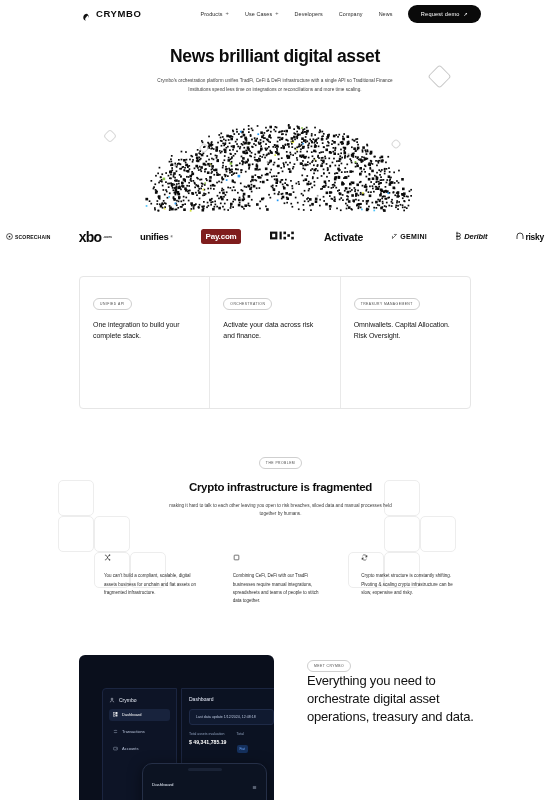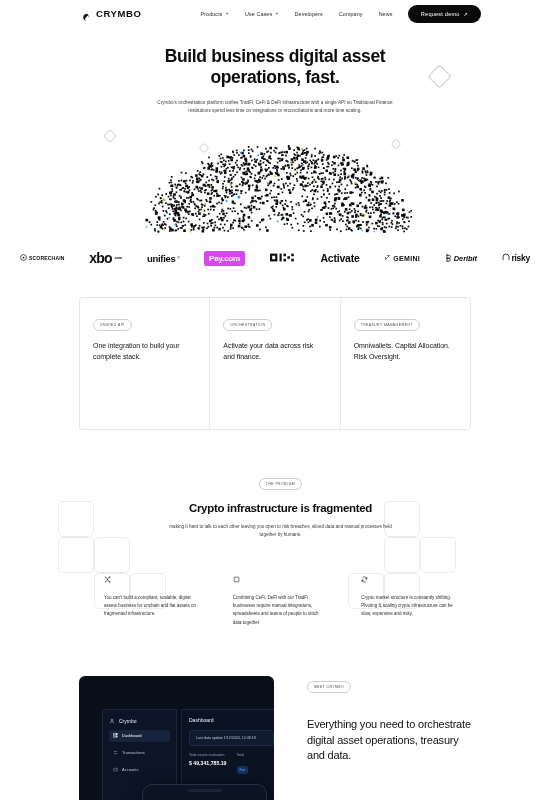--- a/index.html
+++ b/index.html
@@ -67,33 +67,33 @@
   .d3 { left:200px; top:144px; width:8px;  height:8px; }
   .d4 { left:392px; top:140px; width:8px;  height:8px; }
 
   
   .dotwrap { position:relative; height:112px; margin-top:6px; }
   #dotcloud { position:absolute; left:0; top:0; width:550px; height:112px; }
 
   
   .logos {
     display:flex; align-items:center; justify-content:space-between;
-    padding:0 20px; margin-top:14px; height:22px;
+    padding:0 6px; margin-top:14px; height:22px;
   }
   .logo {
     display:flex; align-items:center; gap:2px;
     color:#0c0c0c; font-weight:bold; white-space:nowrap;
   }
   .logo-scorechain { font-size:5px; letter-spacing:0.2px; }
   .logo-xbo { font-size:14px; letter-spacing:-0.8px; }
   .logo-xbo sup { font-size:3.6px; letter-spacing:0; font-weight:bold; vertical-align:super; }
   .logo-wallter { font-size:9.5px; letter-spacing:-0.3px; }
   .logo-wallter sup { font-size:3px; vertical-align:super; }
   .logo-paycom {
-    background:#d946ef; color:#fff; font-size:8px;
+    background:#7f1d1d; color:#fff; font-size:8px;
     padding:3px 5px; border-radius:2.5px; letter-spacing:-0.2px;
   }
   .logo-okx { font-size:13px; letter-spacing:-0.5px; }
   .logo-genesis { font-size:10.5px; letter-spacing:-0.2px; }
   .logo-gemini { font-size:7px; letter-spacing:0.3px; }
   .logo-deribit { font-size:7.5px; letter-spacing:-0.1px;font-style:italic; }
   .logo-kraken { font-size:8.5px; letter-spacing:-0.3px; }
   .glyph { display:inline-block; }
 
   
@@ -190,21 +190,21 @@
   }
   .phone-notch {
     position:absolute; left:50%; top:4px; transform:translateX(-50%);
     width:34px; height:3px; background:#1a2336; border-radius:2px;
   }
   .ph-head { display:flex; align-items:center; justify-content:space-between; }
   .ph-title { color:#eaf0fb; font-size:4.4px; }
 
   .meet-copy { position:absolute; left:307px; top:6px; width:170px; }
   .meet-copy h2 {
-    margin-top:24px; font-size:11px; font-weight:normal;
+    font-size:13px; font-weight:normal;
     line-height:1.42; color:#111111; letter-spacing:-0.2px;
   }
 </style>
 </head>
 <body>
 
 <div class="page">
 
   <div class="nav">
     <div class="brand">
@@ -232,22 +232,21 @@
     </div>
 
     <button class="cta">
       <span>Request demo</span>
       <span class="arr">↗</span>
     </button>
   </div>
 
   <div class="hero">
     <h1>
-      <span>Build business digital asset</span><br>
-      <span>operations, fast.</span>
+      <span>News brilliant digital asset</span><br>
     </h1>
     <p>Crymbo's orchestration platform unifies TradFi, CeFi &amp; DeFi infrastructure with a single API so Traditional Finance Institutions spend less time on integrations or reconciliations and more time scaling.</p>
   </div>
 
   <div class="deco d1">
       <div class="hexo"></div>
     </div>
   <div class="deco d2">
       <div class="hexo thin"></div>
     </div>

